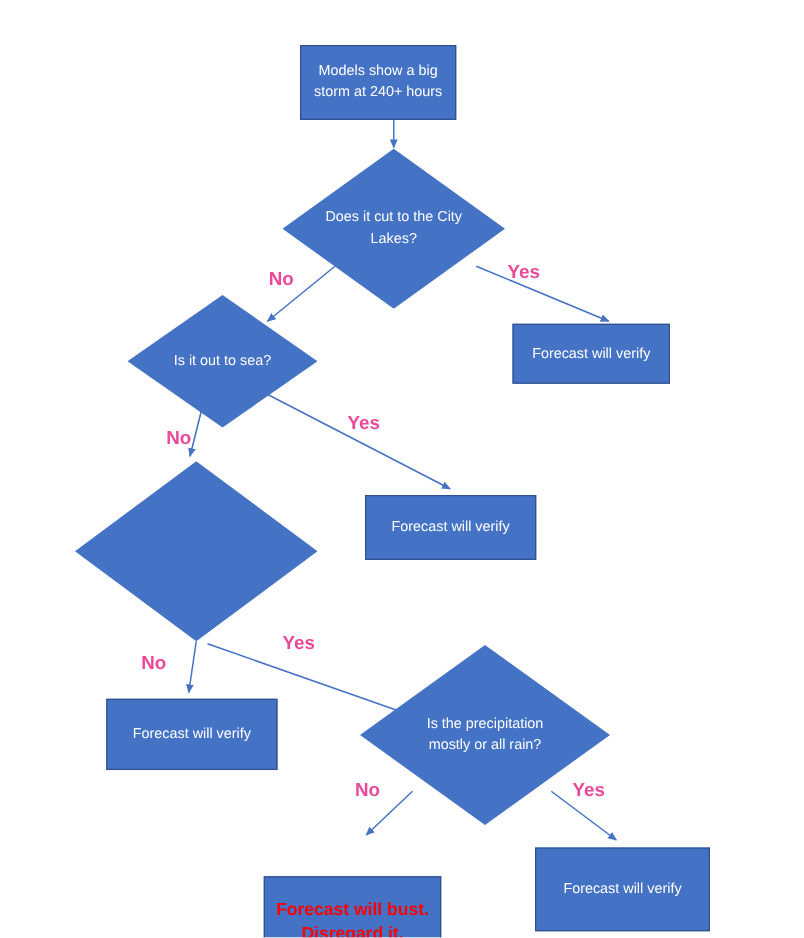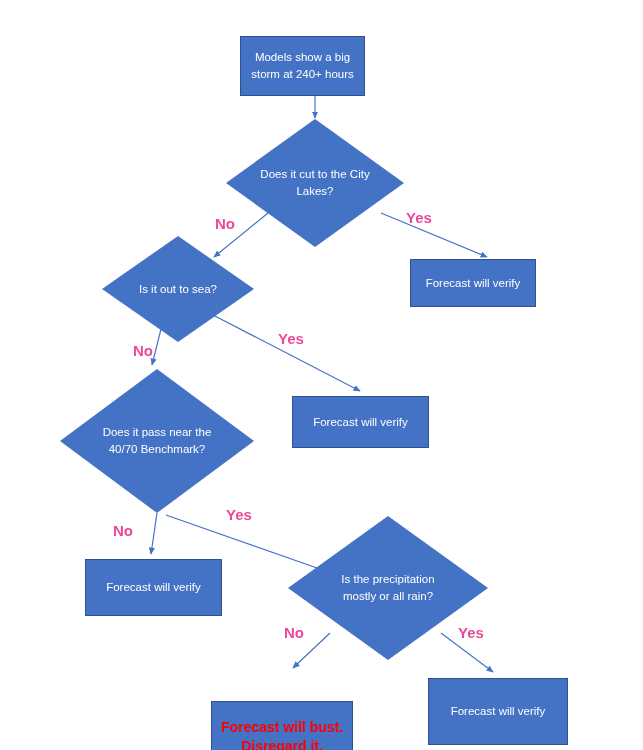--- a/index.html
+++ b/index.html
@@ -146,21 +146,20 @@
   </div>
 
   <div class="box" style="left:292px; top:396px; width:137px; height:52px;">
     <span>Forecast will verify</span>
   </div>
 
   <div class="diamond" style="left:60px; top:369px; width:194px; height:144px;">
     <svg class="shape" viewBox="0 0 194 144" preserveAspectRatio="none">
       <polygon points="97,0 194,72 97,144 0,72" fill="#4472C4"></polygon>
     </svg>
-    <span class="dlabel">Does it pass near the 40/70 Benchmark?</span>
   </div>
 
   <div class="box" style="left:85px; top:559px; width:137px; height:57px;">
     <span>Forecast will verify</span>
   </div>
 
   <div class="diamond" style="left:288px; top:516px; width:200px; height:144px;">
     <svg class="shape" viewBox="0 0 200 144" preserveAspectRatio="none">
       <polygon points="100,0 200,72 100,144 0,72" fill="#4472C4"></polygon>
     </svg>

